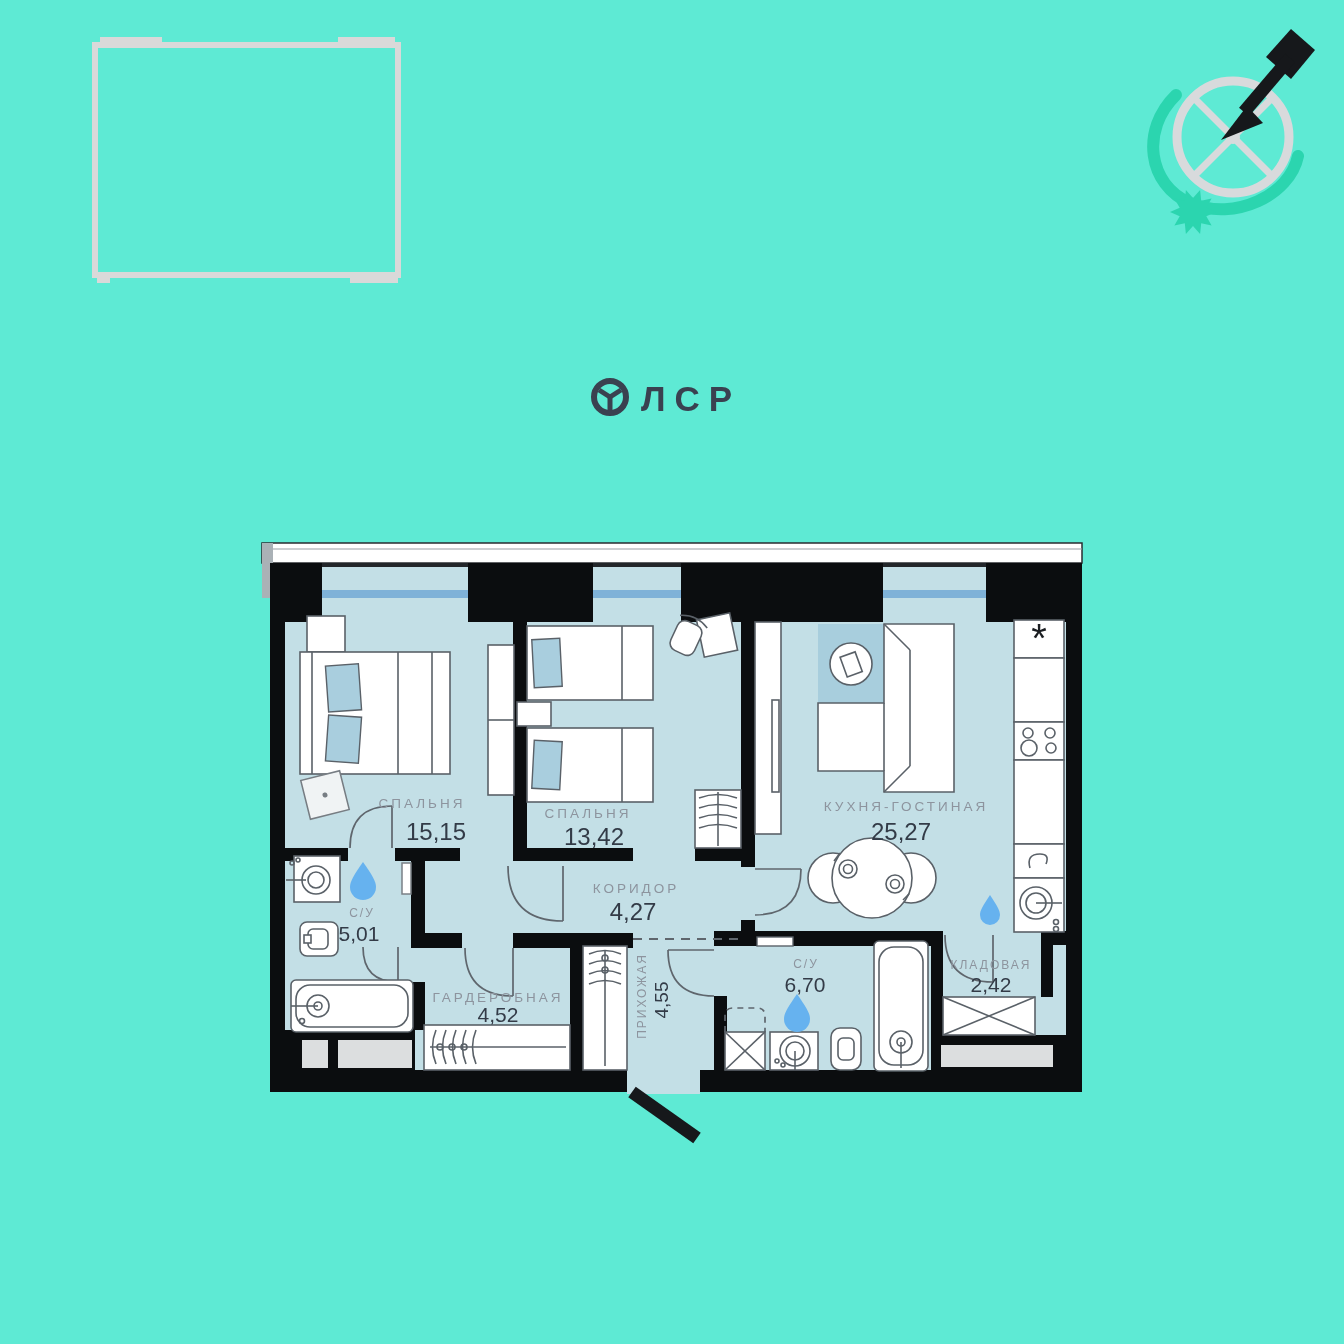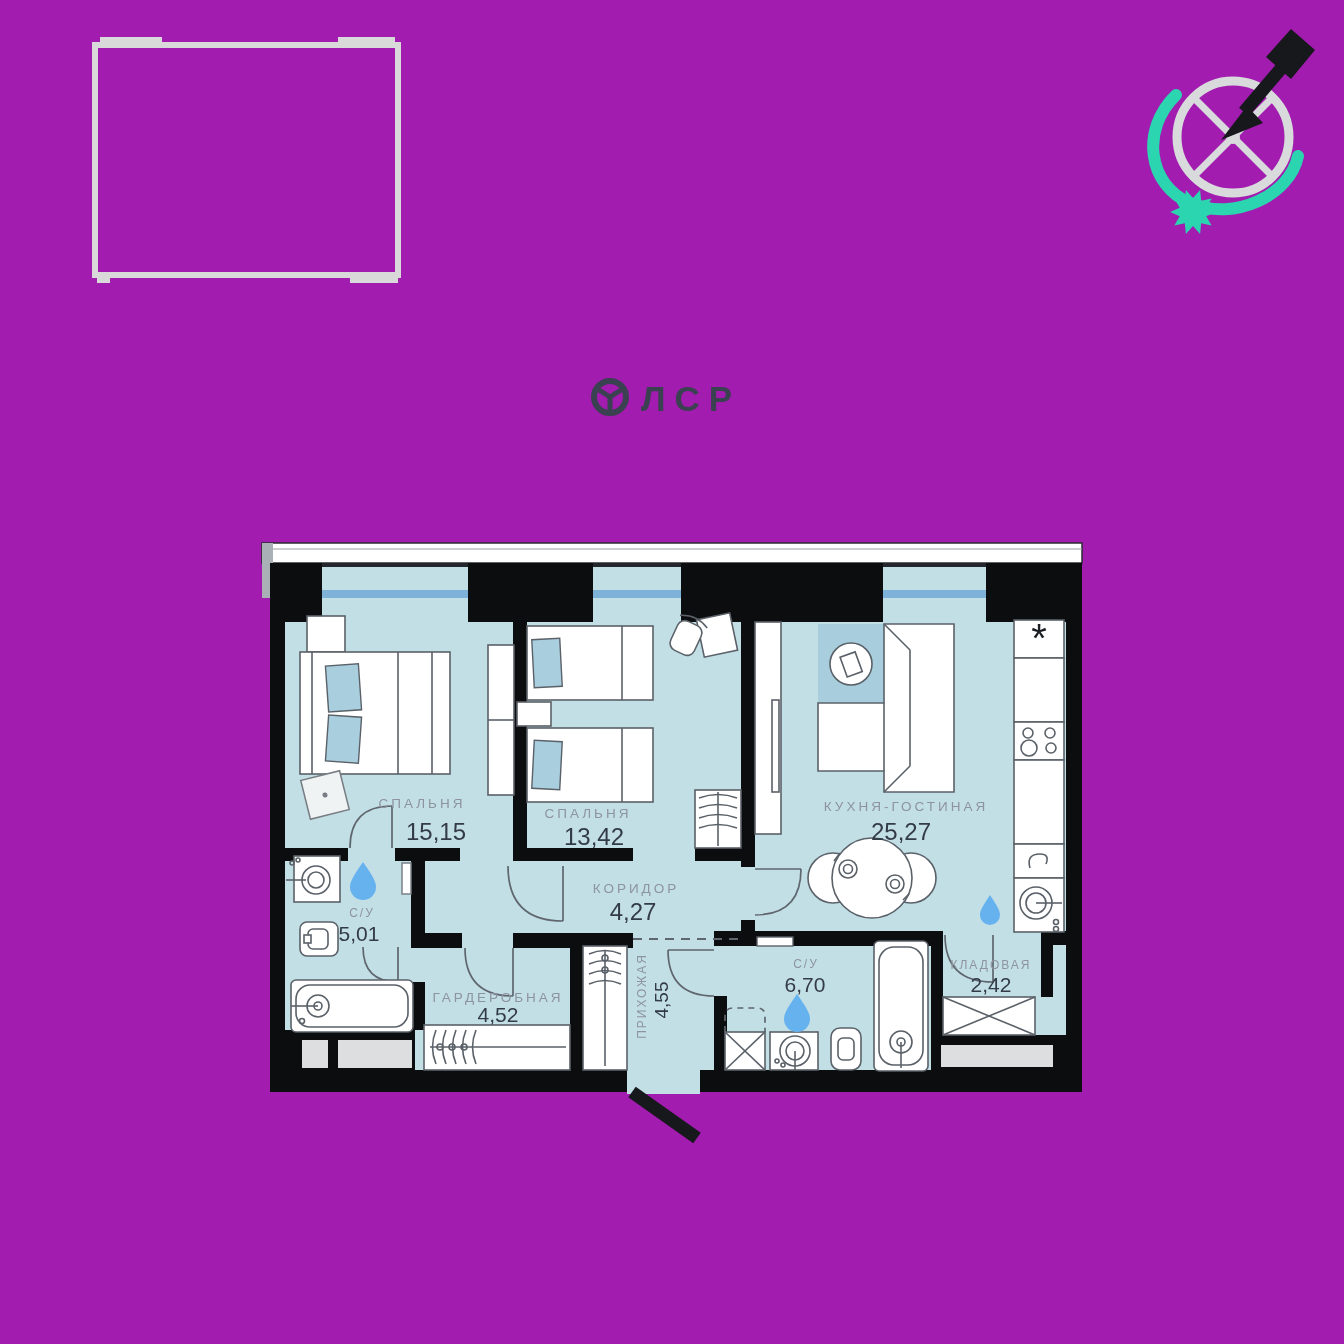--- a/index.html
+++ b/index.html
@@ -1,16 +1,16 @@
 <!DOCTYPE html>
 <html><head>
 <meta charset="utf-8">
 <style>
   html,body{margin:0;padding:0;background:#000;}
-  .stage{width:1344px;height:1344px;position:relative;background:#a21caf;overflow:hidden;}
+  .stage{width:1344px;height:1344px;position:relative;background:#5eead4;overflow:hidden;}
   svg{display:block;}
   .wall{fill:#0b0d0f;}
   .floor{fill:#c3dfe6;}
   .rug{fill:#a8cedd;}
   .furn{fill:#ffffff;stroke:#5a6168;stroke-width:1.6;}
   .furn-soft{fill:#a9cede;stroke:#5a6168;stroke-width:1.4;}
   .line{stroke:#5a6168;stroke-width:1.6;fill:none;}
   .door{stroke:#5f666d;stroke-width:1.7;fill:none;}
   .dash{stroke:#5f666d;stroke-width:2;fill:none;stroke-dasharray:9 7;}
   .gray{fill:#dcdedf;}

